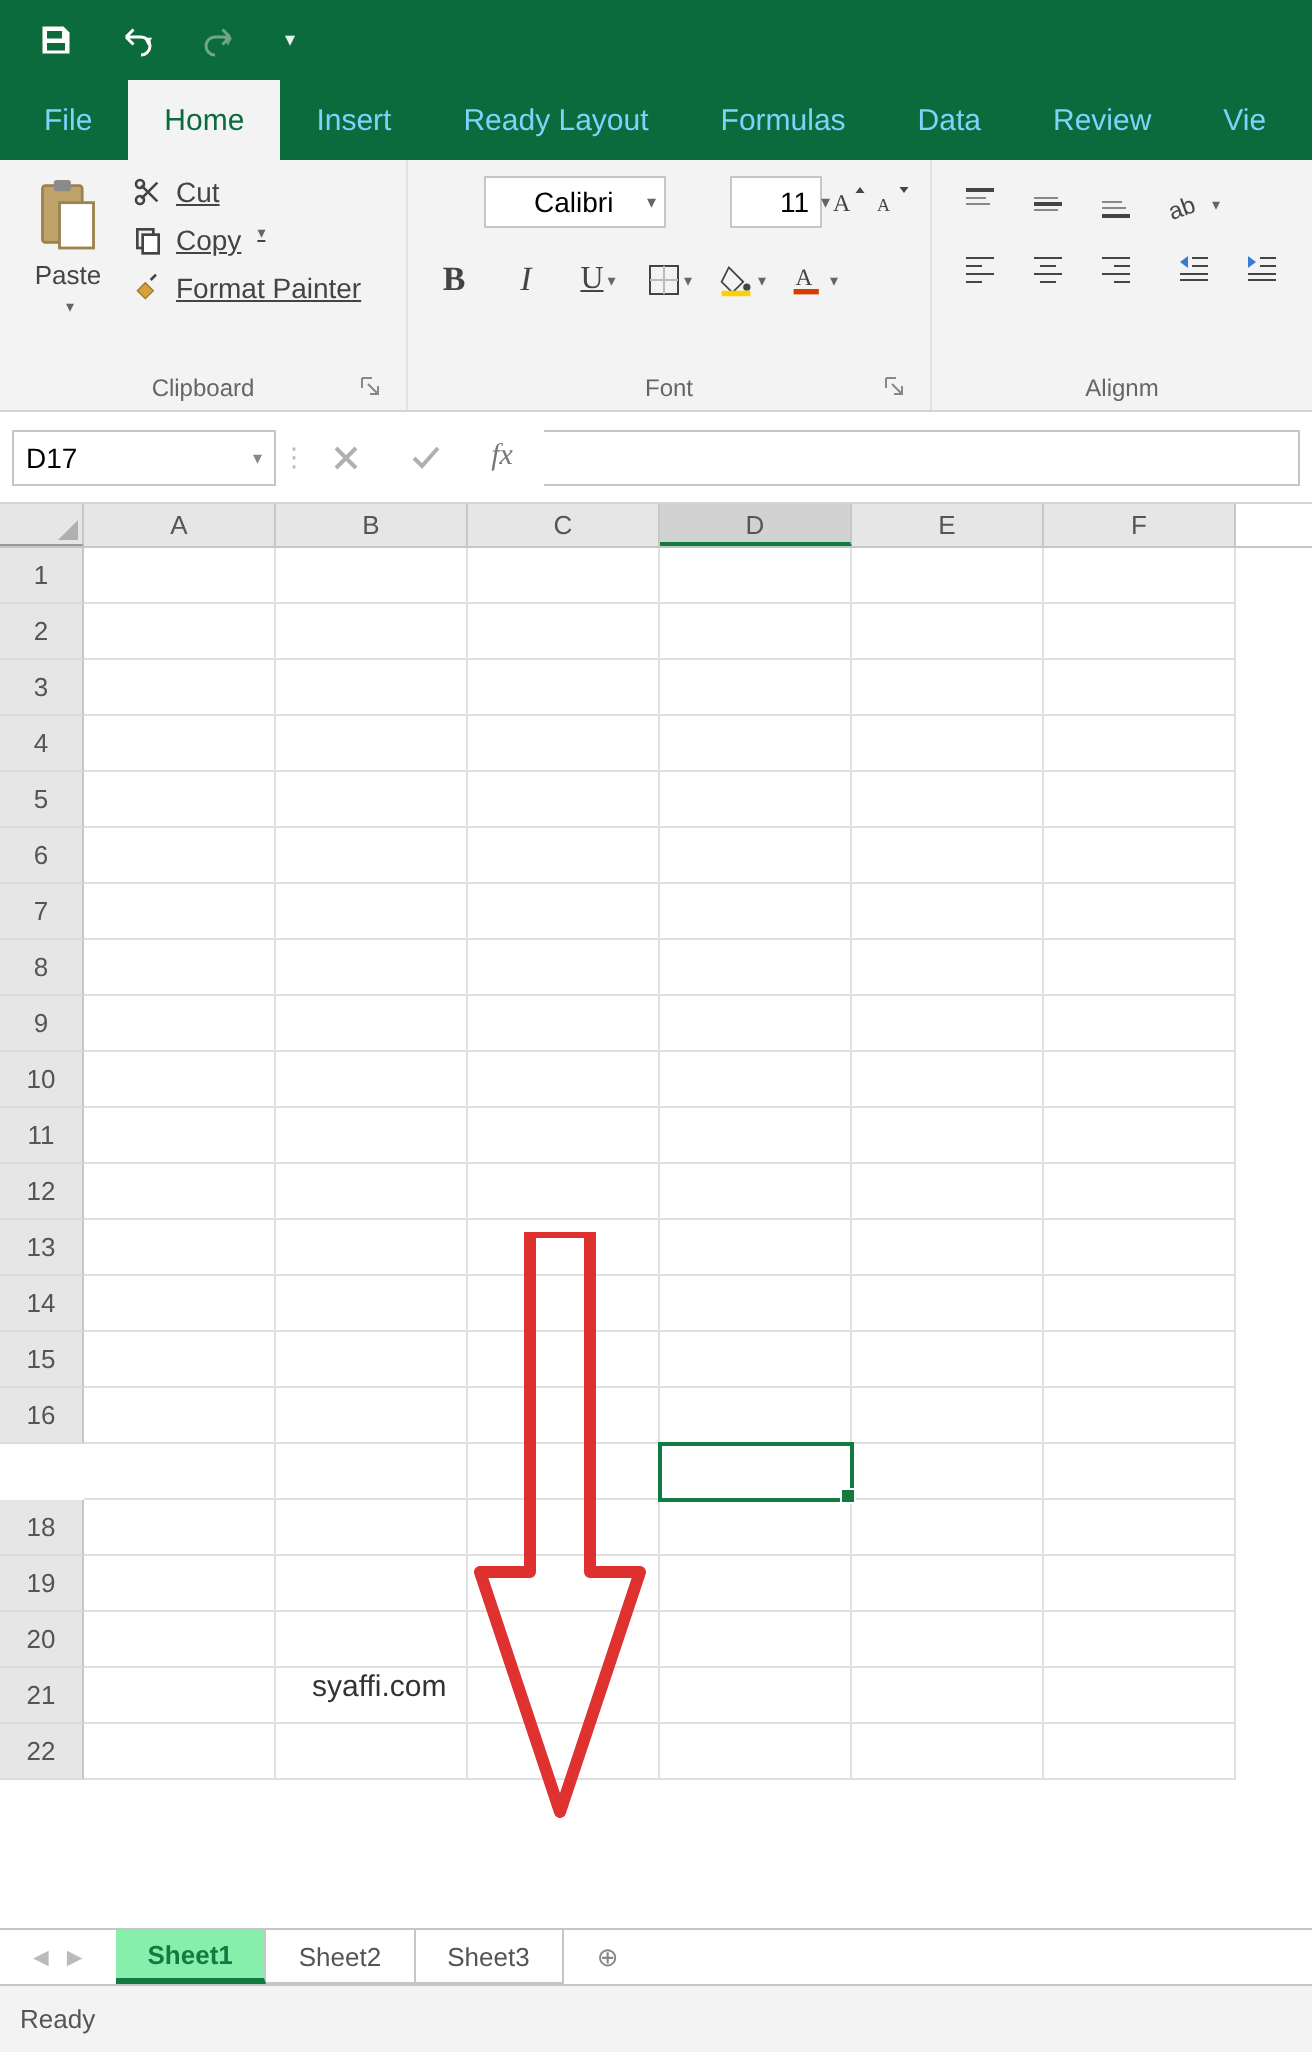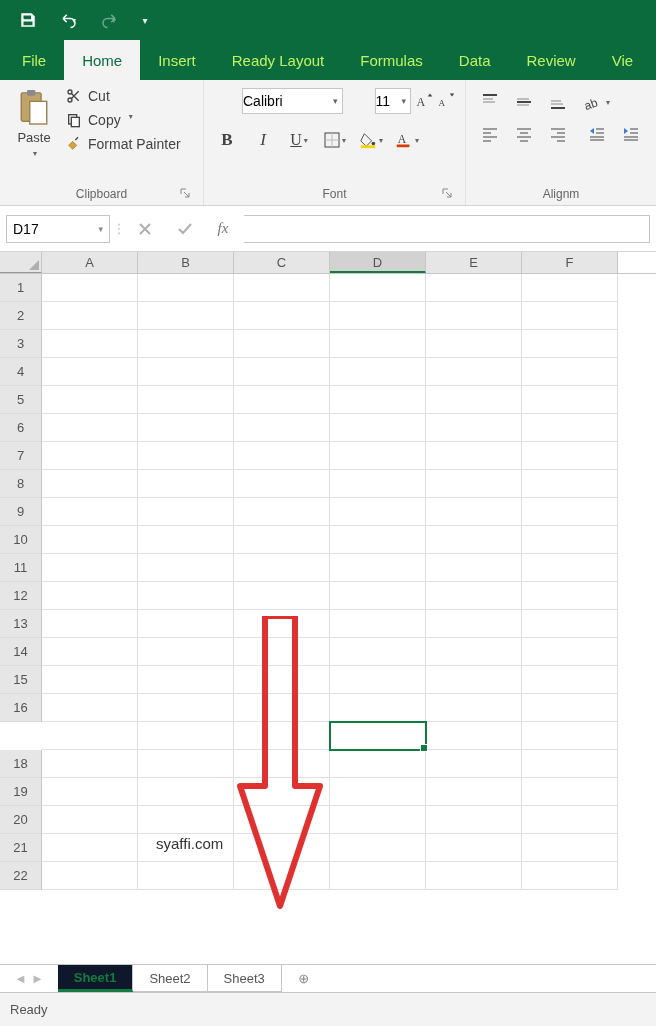--- a/index.html
+++ b/index.html
@@ -7,55 +7,55 @@
 
   
   .titlebar { background: #0c6b3d; height: 40px; display: flex; align-items: center; padding: 0 8px; }
   .titlebar .qat { display: flex; align-items: center; gap: 0; }
   .qat-item { width: 40px; height: 40px; display: flex; align-items: center; justify-content: center; color: #fff; }
   .qat-item.disabled { opacity: .4; }
   .qat-drop { font-size: 8px; margin-left: -6px; color: #fff; opacity: .9; }
 
   
   .tabs { background: #0c6b3d; height: 40px; display: flex; align-items: stretch; }
-  .tab { padding: 0 18px; display: flex; align-items: center; color: #bef264; font-size: 15px; cursor: pointer; }
+  .tab { padding: 0 18px; display: flex; align-items: center; color: #7dd3fc; font-size: 15px; cursor: pointer; }
   .tab.active { background: #f3f3f3; color: #0c6b3d; font-weight: 400; }
   .tab.file { padding: 0 18px 0 22px; }
 
   
   .ribbon { background: #f3f3f3; border-bottom: 1px solid #d4d4d4; height: 126px; display: flex; }
   .ribbon-group { border-right: 1px solid #e1e1e1; padding: 2px 10px 0 10px; display: flex; flex-direction: column; }
   .ribbon-group-body { flex: 1; display: flex; }
   .ribbon-group-label { text-align: center; color: #666; font-size: 12px; padding: 2px 0 4px 0; position: relative; }
   .dialog-launcher { position: absolute; right: 0; bottom: 4px; width: 14px; height: 14px; }
 
   
   .paste-big { width: 48px; display: flex; flex-direction: column; align-items: center; justify-content: flex-start; padding-top: 6px; gap: 4px; color: #444; }
   .clip-stack { display: flex; flex-direction: column; justify-content: flex-start; gap: 8px; padding: 6px 0 0 8px; }
-  .clip-item { display: flex; align-items: flex-start; gap: 6px; color: #444; font-size: 14px; }
+  .clip-item { display: flex; align-items: flex-start; gap: 6px; color: #444; font-size: 14px; text-decoration: underline; }
 
   
   .font-top { display: flex; align-items: center; gap: 4px; padding-top: 6px; }
-  .combo { background: #fff; border: 1px solid #c6c6c6; height: 26px; display: flex; align-items: center; padding: 0 4px 0 0; font-size: 14px; margin-left: 28px; }
+  .combo { background: #fff; border: 1px solid #c6c6c6; height: 26px; display: flex; align-items: center; padding: 0 4px 0 24px; font-size: 14px; margin-left: 28px; }
   .combo .arrow { margin-left: auto; font-size: 9px; color: #666; padding-left: 6px; }
   .font-name { width: 130px; }
   .font-size { width: 46px; }
   .font-grow, .font-shrink { width: 22px; height: 24px; display: flex; align-items: center; justify-content: center; }
   .font-bottom { display: flex; align-items: center; gap: 10px; padding-top: 14px; }
   .fb-btn { width: 26px; height: 24px; display: flex; align-items: center; justify-content: center; color: #444; position: relative; }
   .btn-drop { font-size: 8px; color: #666; margin-left: 2px; }
 
   
   .align-grid { display: grid; grid-template-columns: repeat(3, 28px); grid-template-rows: 28px 28px; gap: 4px 6px; padding-top: 6px; }
   .align-extra { display: grid; grid-template-columns: 30px 30px; grid-template-rows: 28px 28px; gap: 4px 4px; padding: 6px 0 0 10px; }
   .al-btn { display:flex; align-items:center; justify-content:center; }
 
   
   .fxbar { height: 46px; background: #fff; border-bottom: 1px solid #d4d4d4; display: flex; align-items: center; padding: 8px 6px; gap: 6px; }
-  .namebox { border: 1px solid #c6c6c6; width: 104px; height: 28px; display: flex; align-items: center; padding: 0 6px; font-size: 14px; }
+  .namebox { border: 1px solid #c6c6c6; width: 132px; height: 28px; display: flex; align-items: center; padding: 0 6px; font-size: 14px; }
   .namebox .arrow { margin-left: auto; font-size: 9px; color: #888; }
   .fx-sep { width: 6px; height: 28px; display:flex;align-items:center;justify-content:center;color:#bbb; }
   .fx-btn { width: 34px; height: 28px; display:flex;align-items:center;justify-content:center; color:#b0b0b0; }
   .fx-label { font-style: italic; font-family: "Times New Roman", serif; color:#777; font-size: 15px; width: 30px; text-align:center; }
   .fx-input { border: 1px solid #c6c6c6; border-left: none; flex: 1; height: 28px; }
 
   
   .grid-wrap { position: relative; }
   .col-headers { display: flex; height: 22px; border-bottom: 1px solid #c6c6c6; }
   .corner { width: 42px; background: #e6e6e6; border-right: 1px solid #c6c6c6; border-bottom: 1px solid #999; position: relative; }
@@ -67,21 +67,21 @@
   .rh { width: 42px; background: #e6e6e6; border-right: 1px solid #c6c6c6; border-bottom: 1px solid #dcdcdc; text-align: center; color: #555; font-size: 13px; line-height: 28px; }
   .rh.sel { background: #d2d2d2; border-right: 2px solid #107c41; margin-top: 41px; }
   .cell { width: 96px; border-right: 1px solid #e0e0e0; border-bottom: 1px solid #e0e0e0; }
   .cell.selcell { outline: 2px solid #107c41; outline-offset: -1px; position: relative; }
   .cell.selcell::after { content: ""; position: absolute; right: -3px; bottom: -3px; width: 6px; height: 6px; background: #107c41; border: 1px solid #fff; }
 
   
   .sheetbar { position: absolute; bottom: 34px; left: 0; right: 0; height: 28px; background: #fff; border-top: 1px solid #c6c6c6; display: flex; align-items: stretch; }
   .sheet-nav { display: flex; align-items: center; gap: 4px; padding: 0 14px; color: #bbb; }
   .sheet-tab { padding: 0 16px; display:flex; align-items:center; font-size: 13px; color: #555; border-right: 1px solid #c6c6c6; border-bottom: 1px solid #c6c6c6; }
-  .sheet-tab.active { color: #107c41; font-weight: 700; border-bottom: 3px solid #107c41; background: #0f172a; }
+  .sheet-tab.active { color: #107c41; font-weight: 700; border-bottom: 3px solid #107c41; background: #86efac; }
   .sheet-new { width: 44px; display:flex;align-items:center;justify-content:center; color:#888; }
 
   
   .statusbar { position: absolute; bottom: 0; left: 0; right: 0; height: 34px; background: #f3f3f3; border-top: 1px solid #c6c6c6; display: flex; align-items: center; padding: 0 10px; color: #555; }
 
   
   .arrow-annot { position: absolute; left: 230px; top: 616px; pointer-events: none; }
   .watermark { position: absolute; left: 156px; top: 835px; font-size: 15px; color: #333; pointer-events: none; }
 
   svg { display: block; }

